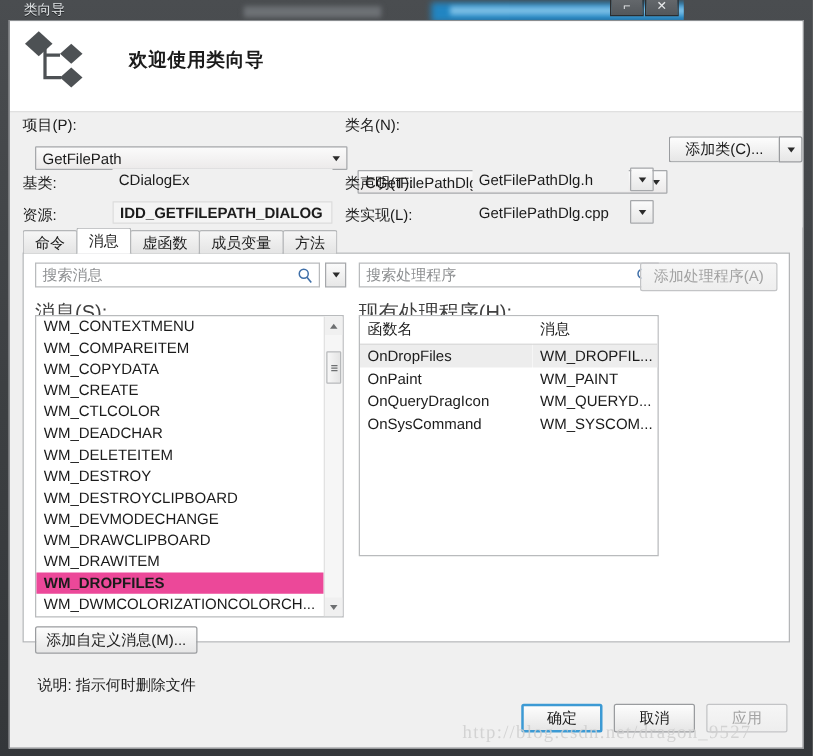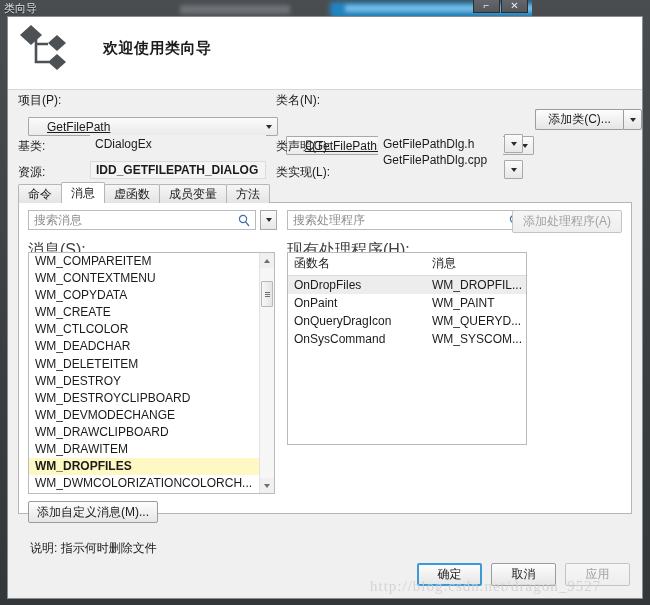--- a/index.html
+++ b/index.html
@@ -11,21 +11,21 @@
     overflow: hidden;
   }
 
   
   #window {
     position: relative;
     width: 650px; height: 605px;
     background: linear-gradient(180deg,#4a4d50 0%, #3c3f42 55%, #34373a 100%);
   }
   #titlebar {
-    position: absolute; left: 0; top: 0; width: 532px; height: 16px;
+    position: absolute; left: 15px; top: 0; width: 532px; height: 16px;
     overflow: hidden;
   }
   #titlebar .tb-caption {
     position: absolute; left: 4px; top: 1px;
     font-size: 11px; color: #dfe2e4; line-height: 14px;
     text-shadow: 0 1px 0 #1d1f21;
   }
   
   .blur-chip { position: absolute; border-radius: 1px; filter: blur(2px); }
   #bg-chip-a { left:180px; top:5px; width:110px; height:9px; background:#6d7175; }
@@ -72,23 +72,22 @@
     flex: none; padding: 8px 10px 6px 10px; background: #f0f0f0;
     position: relative; height: 92px;
   }
   .lbl { font-size: 12px; color: #1b1b1b; }
   .fieldrow { position: absolute; }
 
   .combo {
     height: 19px; background: linear-gradient(180deg,#fbfbfb,#eceaea);
     border: 1px solid #a6a8ab; border-radius: 1px;
     display: flex; align-items: center;
-    padding-left: 18px; font-size: 12px; color: #1b1b1b;
+    padding-left: 5px; font-size: 12px; color: #1b1b1b;
     position: relative;
-    text-decoration: underline;
   }
   .combo .arrow {
     position: absolute; right: 0; top: 0; bottom: 0; width: 17px;
     display: flex; align-items: center; justify-content: center;
   }
   .caret-down {
     width: 0; height: 0; border-left: 3.5px solid transparent;
     border-right: 3.5px solid transparent; border-top: 4px solid #2b2b2b;
   }
   .ro-field {
@@ -171,21 +170,21 @@
   
   .listbox {
     background: #fff; border: 1px solid #b9bbbd;
     position: relative; overflow: hidden;
   }
   .msg-item {
     height: 17.1px; line-height: 17.1px;
     padding-left: 6px; font-size: 12px; color: #1b1b1b;
     white-space: nowrap; overflow: hidden;
   }
-  .msg-item.selected { background: #fef9c3; font-weight: 700; }
+  .msg-item.selected { background: #ec4899; font-weight: 700; }
 
   
   .vscroll {
     position: absolute; right: 0; top: 0; bottom: 0; width: 15px;
     background: #f6f6f6; border-left: 1px solid #e2e2e2;
   }
   .vs-btn {
     height: 15px; display: flex; align-items: center; justify-content: center;
     background: #f0f0f0;
   }
@@ -299,21 +298,21 @@
       <div class="fieldrow lbl" style="left:268px; top:48px;">类声明(T):</div>
       <div class="fieldrow ro-field" style="left:370px; top:45px; width:125px;">GetFilePathDlg.h</div>
       <div class="fieldrow small-drop" style="left:496px; top:44px;">
           <i class="caret-down"></i>
         </div>
 
       <div class="fieldrow lbl" style="left:10px; top:74px;">资源:</div>
       <div class="fieldrow ro-field bordered" style="left:82px; top:71px; width:176px;font-weight:bold;">IDD_GETFILEPATH_DIALOG</div>
 
       <div class="fieldrow lbl" style="left:268px; top:74px;">类实现(L):</div>
-      <div class="fieldrow ro-field" style="left:370px; top:61px; width:125px;">GetFilePathDlg.cpp</div>
+      <div class="fieldrow ro-field" style="left:370px; top:71px; width:125px;">GetFilePathDlg.cpp</div>
       <div class="fieldrow small-drop" style="left:496px; top:70px;">
           <i class="caret-down"></i>
         </div>
     </div>
 
     <div id="tabarea">
       <div id="tabstrip">
           <div class="tab">命令</div>
           <div class="tab active">消息</div>
           <div class="tab">虚函数</div>
@@ -340,22 +339,22 @@
             <circle cx="5" cy="5" r="3.6" fill="none" stroke="#3f6fa8" stroke-width="1.2"></circle>
             <line x1="7.6" y1="7.8" x2="11" y2="12" stroke="#3f6fa8" stroke-width="1.3"></line>
           </svg>
         </div>
 
         <div class="section-label" style="position:absolute; left:9px; top:31px;">消息(S):</div>
         <div class="section-label" style="position:absolute; left:268px; top:31px;">现有处理程序(H):</div>
 
         <div class="listbox" style="position:absolute; left:9px; top:49px; width:247px; height:242px;">
           <div id="msglist" style="position:absolute;left:0;top:0;right:15px;">
+              <div class="msg-item">WM_CONTEXTMENU</div>
               <div class="msg-item">WM_COMPAREITEM</div>
-              <div class="msg-item">WM_CONTEXTMENU</div>
               <div class="msg-item">WM_COPYDATA</div>
               <div class="msg-item">WM_CREATE</div>
               <div class="msg-item">WM_CTLCOLOR</div>
               <div class="msg-item">WM_DEADCHAR</div>
               <div class="msg-item">WM_DELETEITEM</div>
               <div class="msg-item">WM_DESTROY</div>
               <div class="msg-item">WM_DESTROYCLIPBOARD</div>
               <div class="msg-item">WM_DEVMODECHANGE</div>
               <div class="msg-item">WM_DRAWCLIPBOARD</div>
               <div class="msg-item">WM_DRAWITEM</div>

